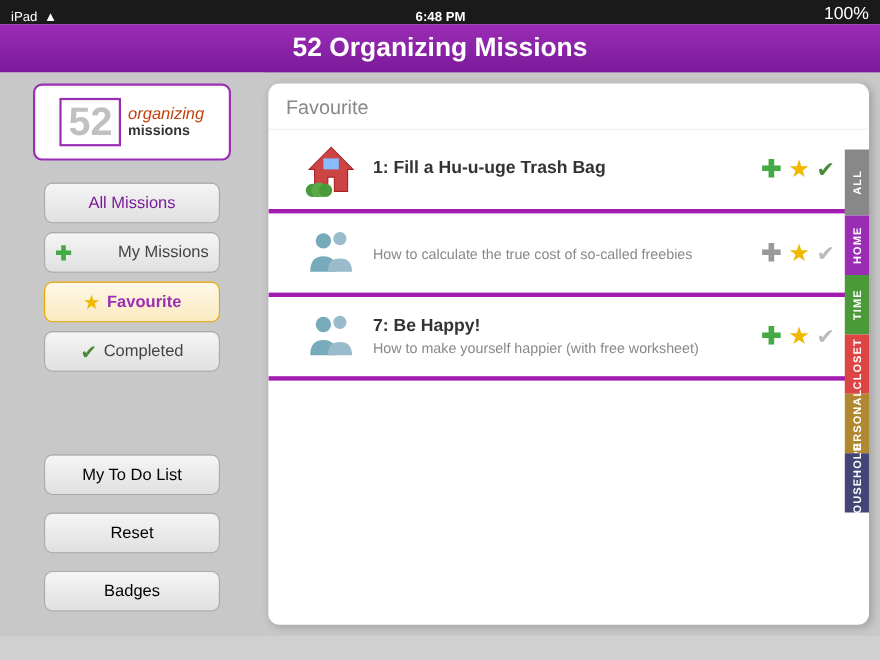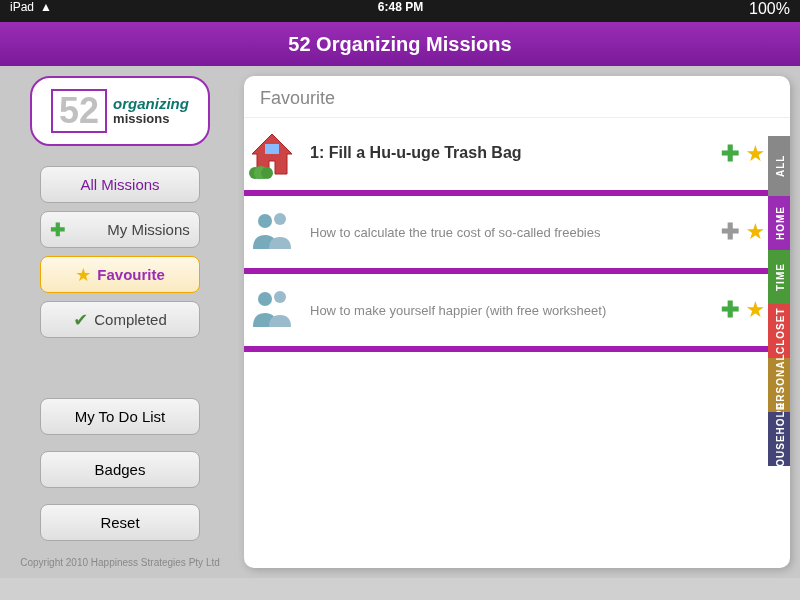--- a/index.html
+++ b/index.html
@@ -11,42 +11,42 @@
       overflow: hidden;
       position: relative;
     }
 
     
     .status-bar {
       width: 100%;
       height: 22px;
       background: #1a1a1a;
       display: flex;
-      align-items: flex-start;
+      align-items: flex-end;
       justify-content: space-between;
       padding: 0 10px;
       color: white;
       font-size: 12px;
     }
     .status-left { display: flex; align-items: center; gap: 6px; }
     .status-center { font-weight: bold; font-size: 12px; }
     .status-right { font-size: 16px; }
 
     
     .title-bar {
       width: 100%;
       height: 44px;
       background: linear-gradient(to bottom, #9b2db5, #7a1a9a);
       display: flex;
       align-items: center;
       justify-content: center;
     }
     .title-bar-text {
       color: white;
-      font-size: 20px;
+      font-size: 24px;
       font-weight: bold;
     }
 
     
     .main-layout {
       display: flex;
       height: calc(600px - 66px - 22px);
       background: #c8c8c8;
     }
 
@@ -58,21 +58,21 @@
       flex-direction: column;
       align-items: center;
       padding: 10px 20px;
       flex-shrink: 0;
     }
 
     .logo-box {
       width: 180px;
       height: 70px;
       border: 2px solid #9b2db5;
-      border-radius: 20px;
+      border-radius: 8px;
       background: white;
       display: flex;
       align-items: center;
       justify-content: center;
       margin-bottom: 20px;
       padding: 22px;
     }
     .logo-52 {
       font-size: 36px;
       font-weight: bold;
@@ -83,22 +83,22 @@
       line-height: 1;
     }
     .logo-text {
       display: flex;
       flex-direction: column;
       line-height: 1.1;
     }
     .logo-text .line1 {
       font-size: 15px;
       font-style: italic;
-      color: #0f766e;
-      font-weight: bold;
+      color: #c2410c;
+      font-weight: normal;
     }
     .logo-text .line2 {
       font-size: 13px;
       color: #333;
       font-weight: bold;
     }
 
     .nav-btn {
       width: 160px;
       height: 37px;
@@ -164,22 +164,22 @@
       border-bottom: 1px solid #eee;
     }
 
     .mission-list {
       padding: 0;
     }
 
     .mission-item {
       display: flex;
       align-items: center;
-      padding: 10px 2px;
-      border-bottom: 6px solid #a21caf;
+      padding: 10px 31px;
+      border-bottom: 4px solid #a21caf;
       gap: 12px;
       justify-content: flex-end;
     }
 
     .mission-icon {
       width: 52px;
       height: 52px;
       flex-shrink: 0;
       display: flex;
       align-items: center;
@@ -308,28 +308,27 @@
       <span class="btn-label">Completed</span>
     </div>
 
     <div class="spacer"></div>
 
     <div class="bottom-btns">
       <div class="nav-btn">
         <span class="btn-label">My To Do List</span>
       </div>
       <div class="nav-btn">
+        <span class="btn-label">Reset</span>
+      </div>
+      <div class="nav-btn">
         <span class="btn-label">Badges</span>
       </div>
-      <div class="nav-btn">
-        <span class="btn-label">Reset</span>
-      </div>
-    </div>
-
-    <div class="copyright">Copyright 2010 Happiness Strategies Pty Ltd</div>
+    </div>
+
 
   </div>
 
   <div class="content-area">
     <div class="card">
 
       <div class="card-header">Favourite</div>
 
       <div class="mission-list">
 
@@ -378,20 +377,21 @@
         <div class="mission-item">
           <div class="mission-icon">
             <svg width="50" height="50" viewBox="0 0 50 50">
               <circle cx="18" cy="14" r="7" fill="#7ab"></circle>
               <path d="M6,42 Q6,28 18,28 Q30,28 30,42 Z" fill="#7ab"></path>
               <circle cx="33" cy="12" r="6" fill="#9bc"></circle>
               <path d="M22,42 Q22,30 33,30 Q44,30 44,42 Z" fill="#9bc"></path>
             </svg>
           </div>
           <div class="mission-info">
+            <div class="mission-title">7: Be Happy!</div>
             <div class="mission-subtitle">How to make yourself happier (with free worksheet)</div>
           </div>
           <div class="mission-actions">
             <span class="action-plus">✚</span>
             <span class="action-star gold">★</span>
             <span class="action-check grey">✔</span>
           </div>
         </div>
 
       </div>

